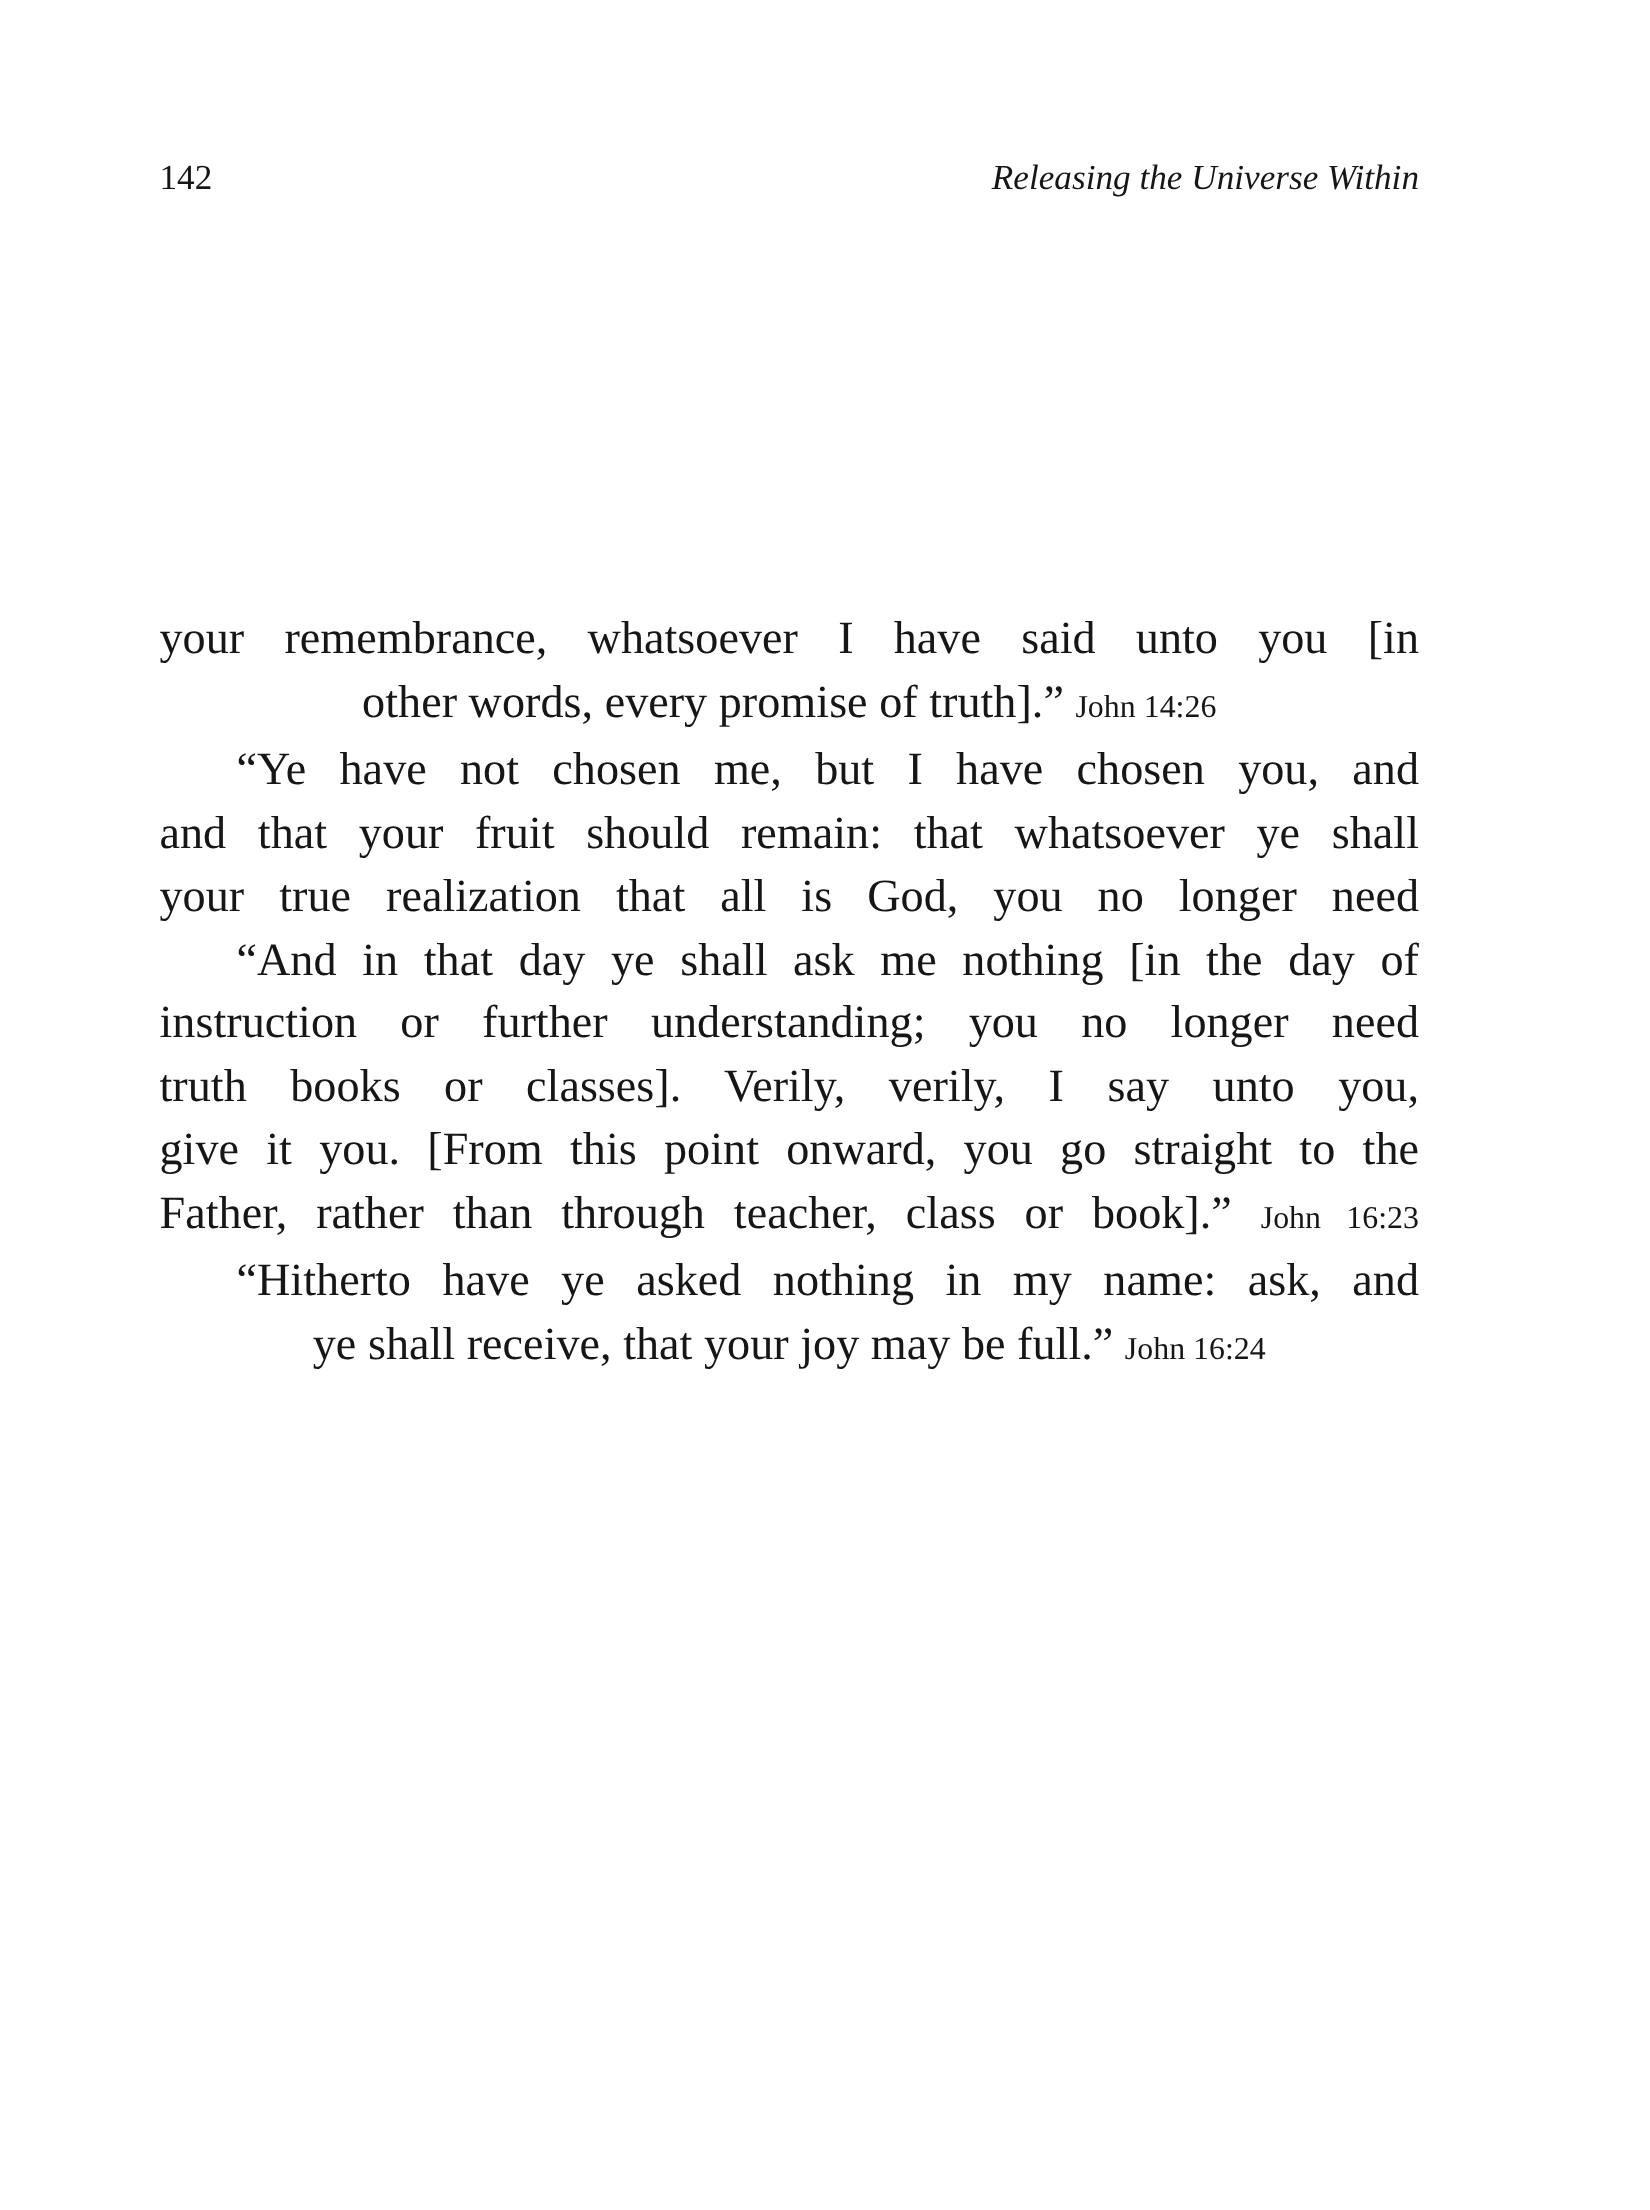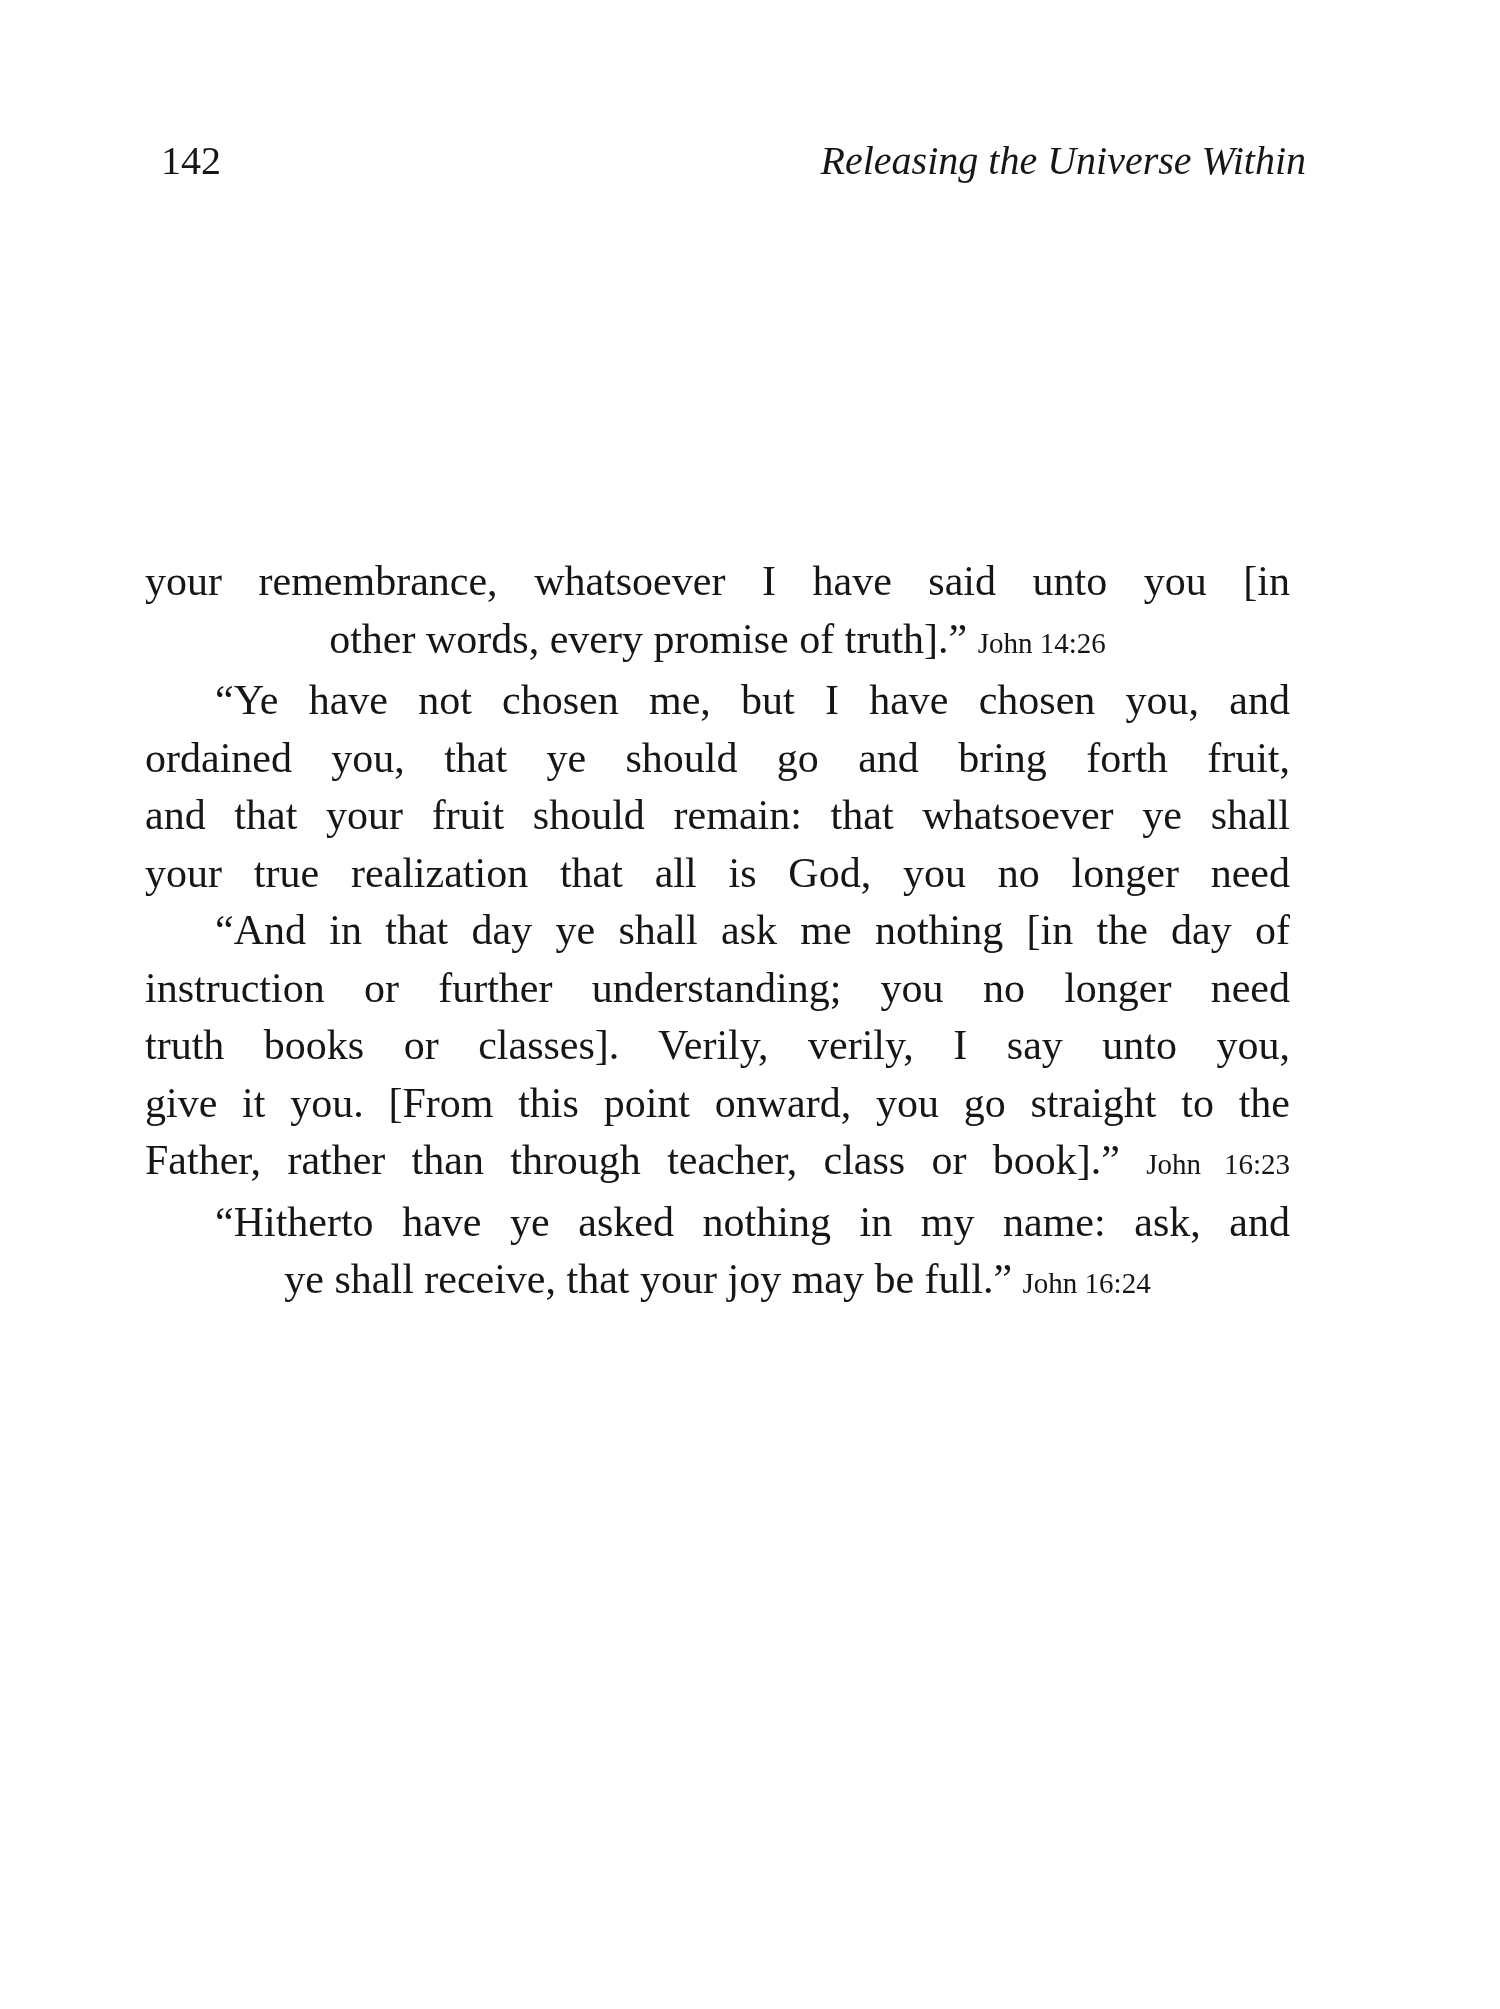--- a/index.html
+++ b/index.html
@@ -16,23 +16,22 @@
     font-family: "Liberation Serif", "DejaVu Serif", serif;
     color: #161616;
   }
   
   .header {
     position: absolute;
     top: 137px;
     left: 145px;
     width: 1145px;
     height: 50px;
-    font-size: 40px;
+    font-size: 32px;
     line-height: 48px;
-    margin-left: 16px;
   }
   .page-number {
     position: absolute;
     left: 0;
     top: 0;
   }
   .running-title {
     position: absolute;
     left: 0;
     right: 0;
@@ -72,21 +71,20 @@
 
   <div class="header">
     <span class="page-number">142</span>
     <span class="running-title">Releasing the Universe Within</span>
   </div>
 
   <div class="body-block">
     <div class="line j"><span>your remembrance, whatsoever I have said unto you [in</span></div>
     <div class="line"><span>other words, every promise of truth].”</span> <span class="cite">John 14:26</span></div>
     <div class="line j indent"><span>“Ye have not chosen me, but I have chosen you, and</span></div>
-    <div class="line j"><span>ordained you, that ye should go and bring forth fruit,</span></div>
     <div class="line j"><span>and that your fruit should remain: that whatsoever ye shall</span></div>
     <div class="line j"><span>your true realization that all is God, you no longer need</span></div>
     <div class="line j indent"><span>“And in that day ye shall ask me nothing [in the day of</span></div>
     <div class="line j"><span>instruction or further understanding; you no longer need</span></div>
     <div class="line j"><span>truth books or classes]. Verily, verily, I say unto you,</span></div>
     <div class="line j"><span>give it you. [From this point onward, you go straight to the</span></div>
     <div class="line j"><span>Father, rather than through teacher, class or book].”</span> <span class="cite">John 16:23</span></div>
     <div class="line j indent"><span>“Hitherto have ye asked nothing in my name: ask, and</span></div>
     <div class="line"><span>ye shall receive, that your joy may be full.”</span> <span class="cite">John 16:24</span></div>
   </div>

